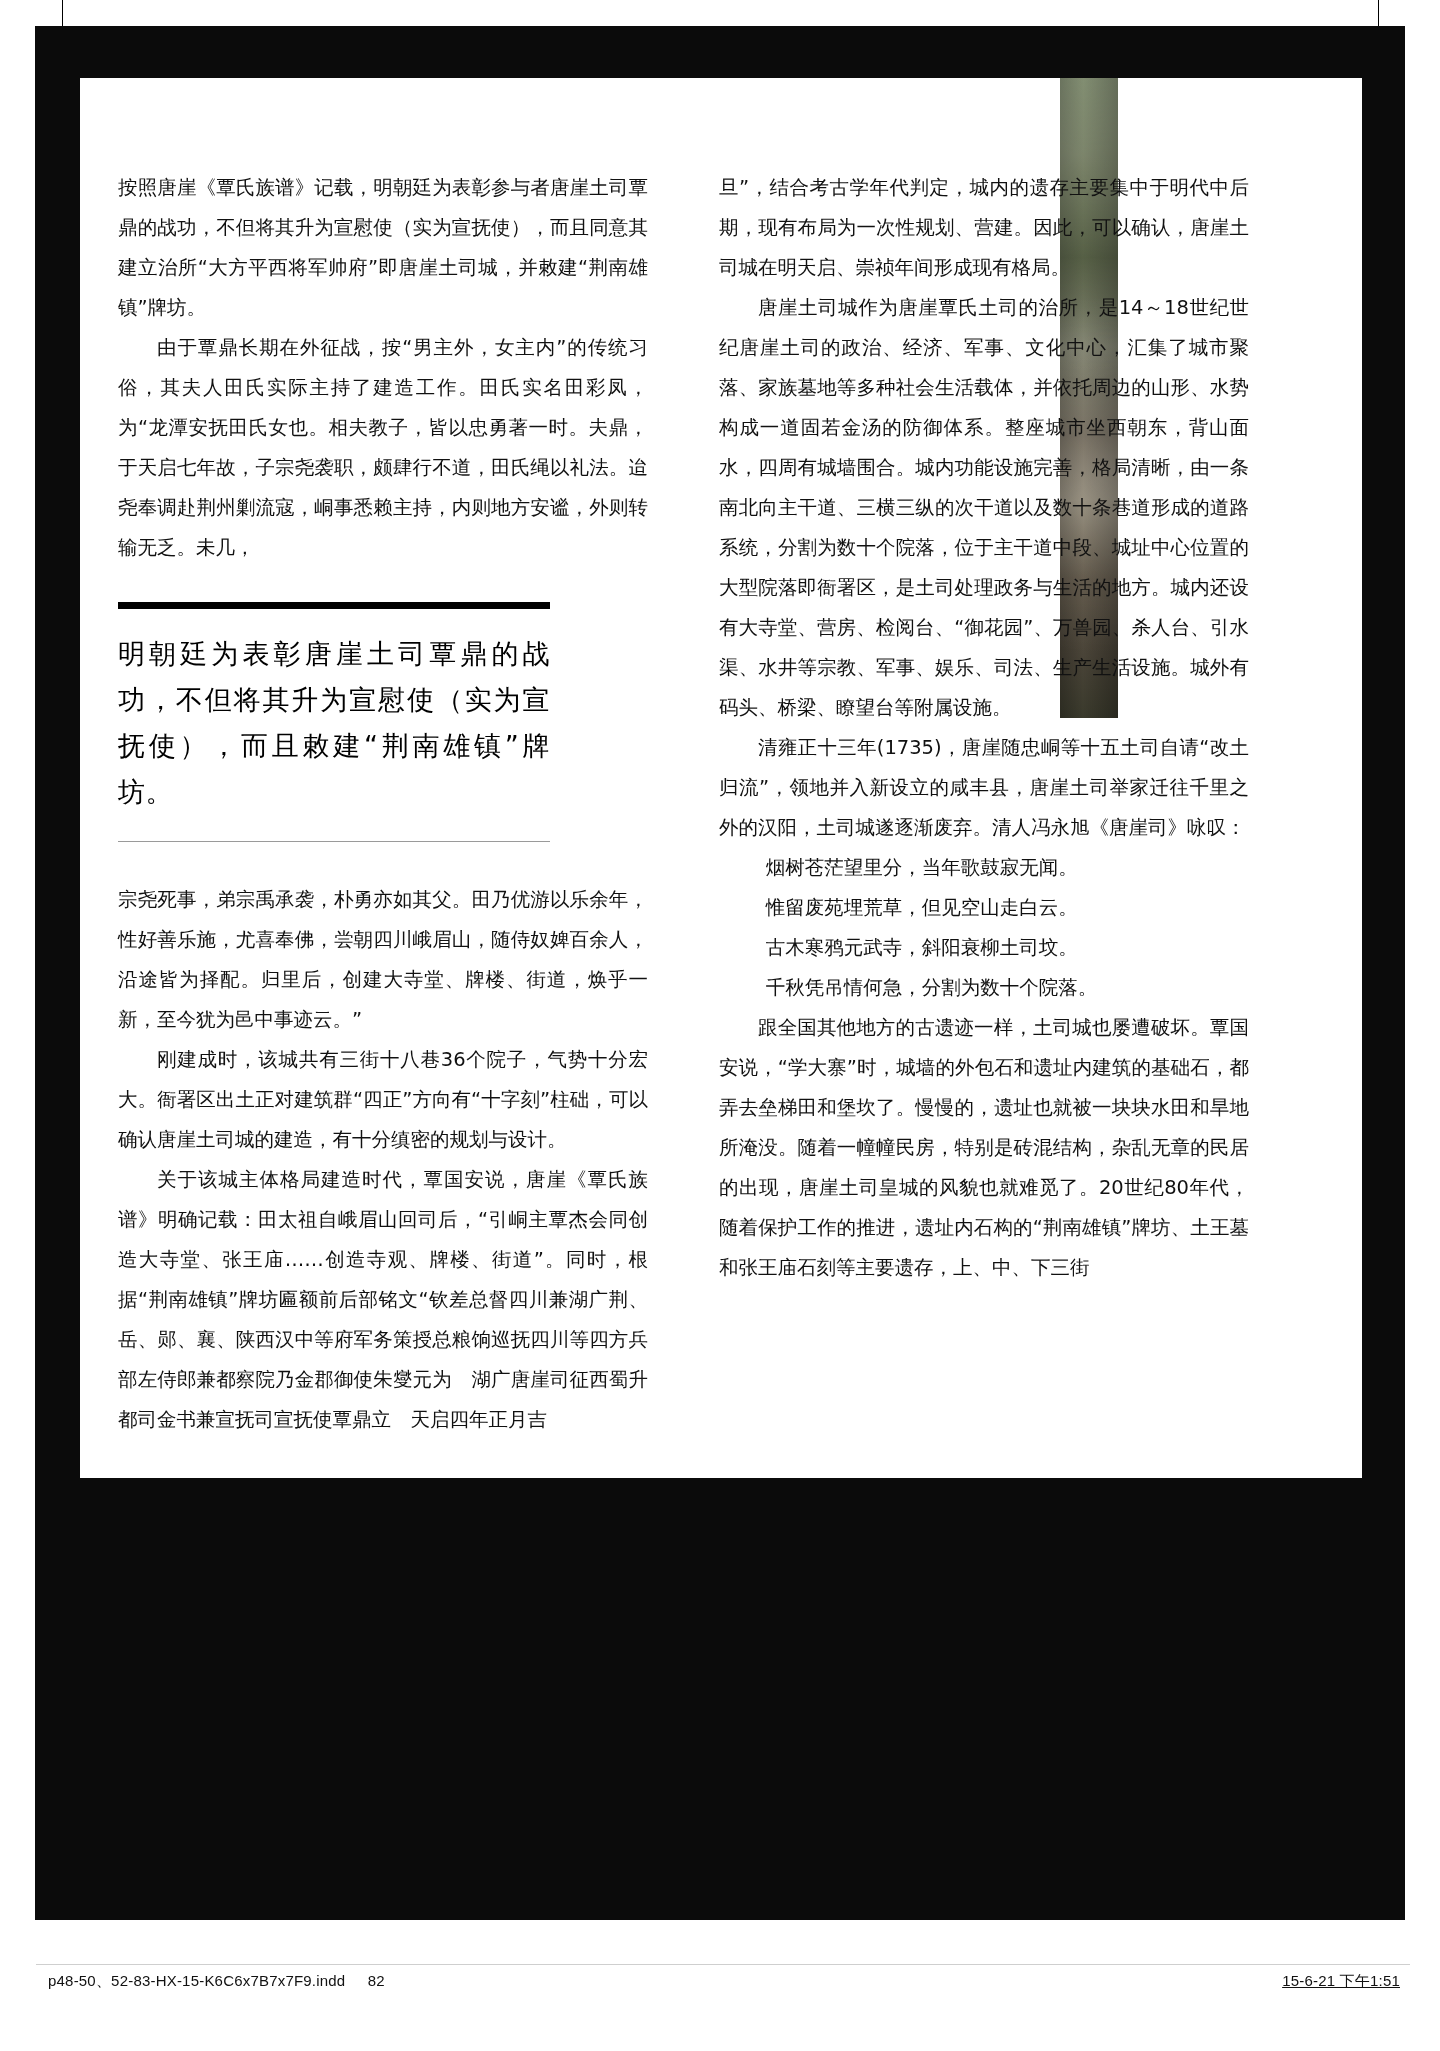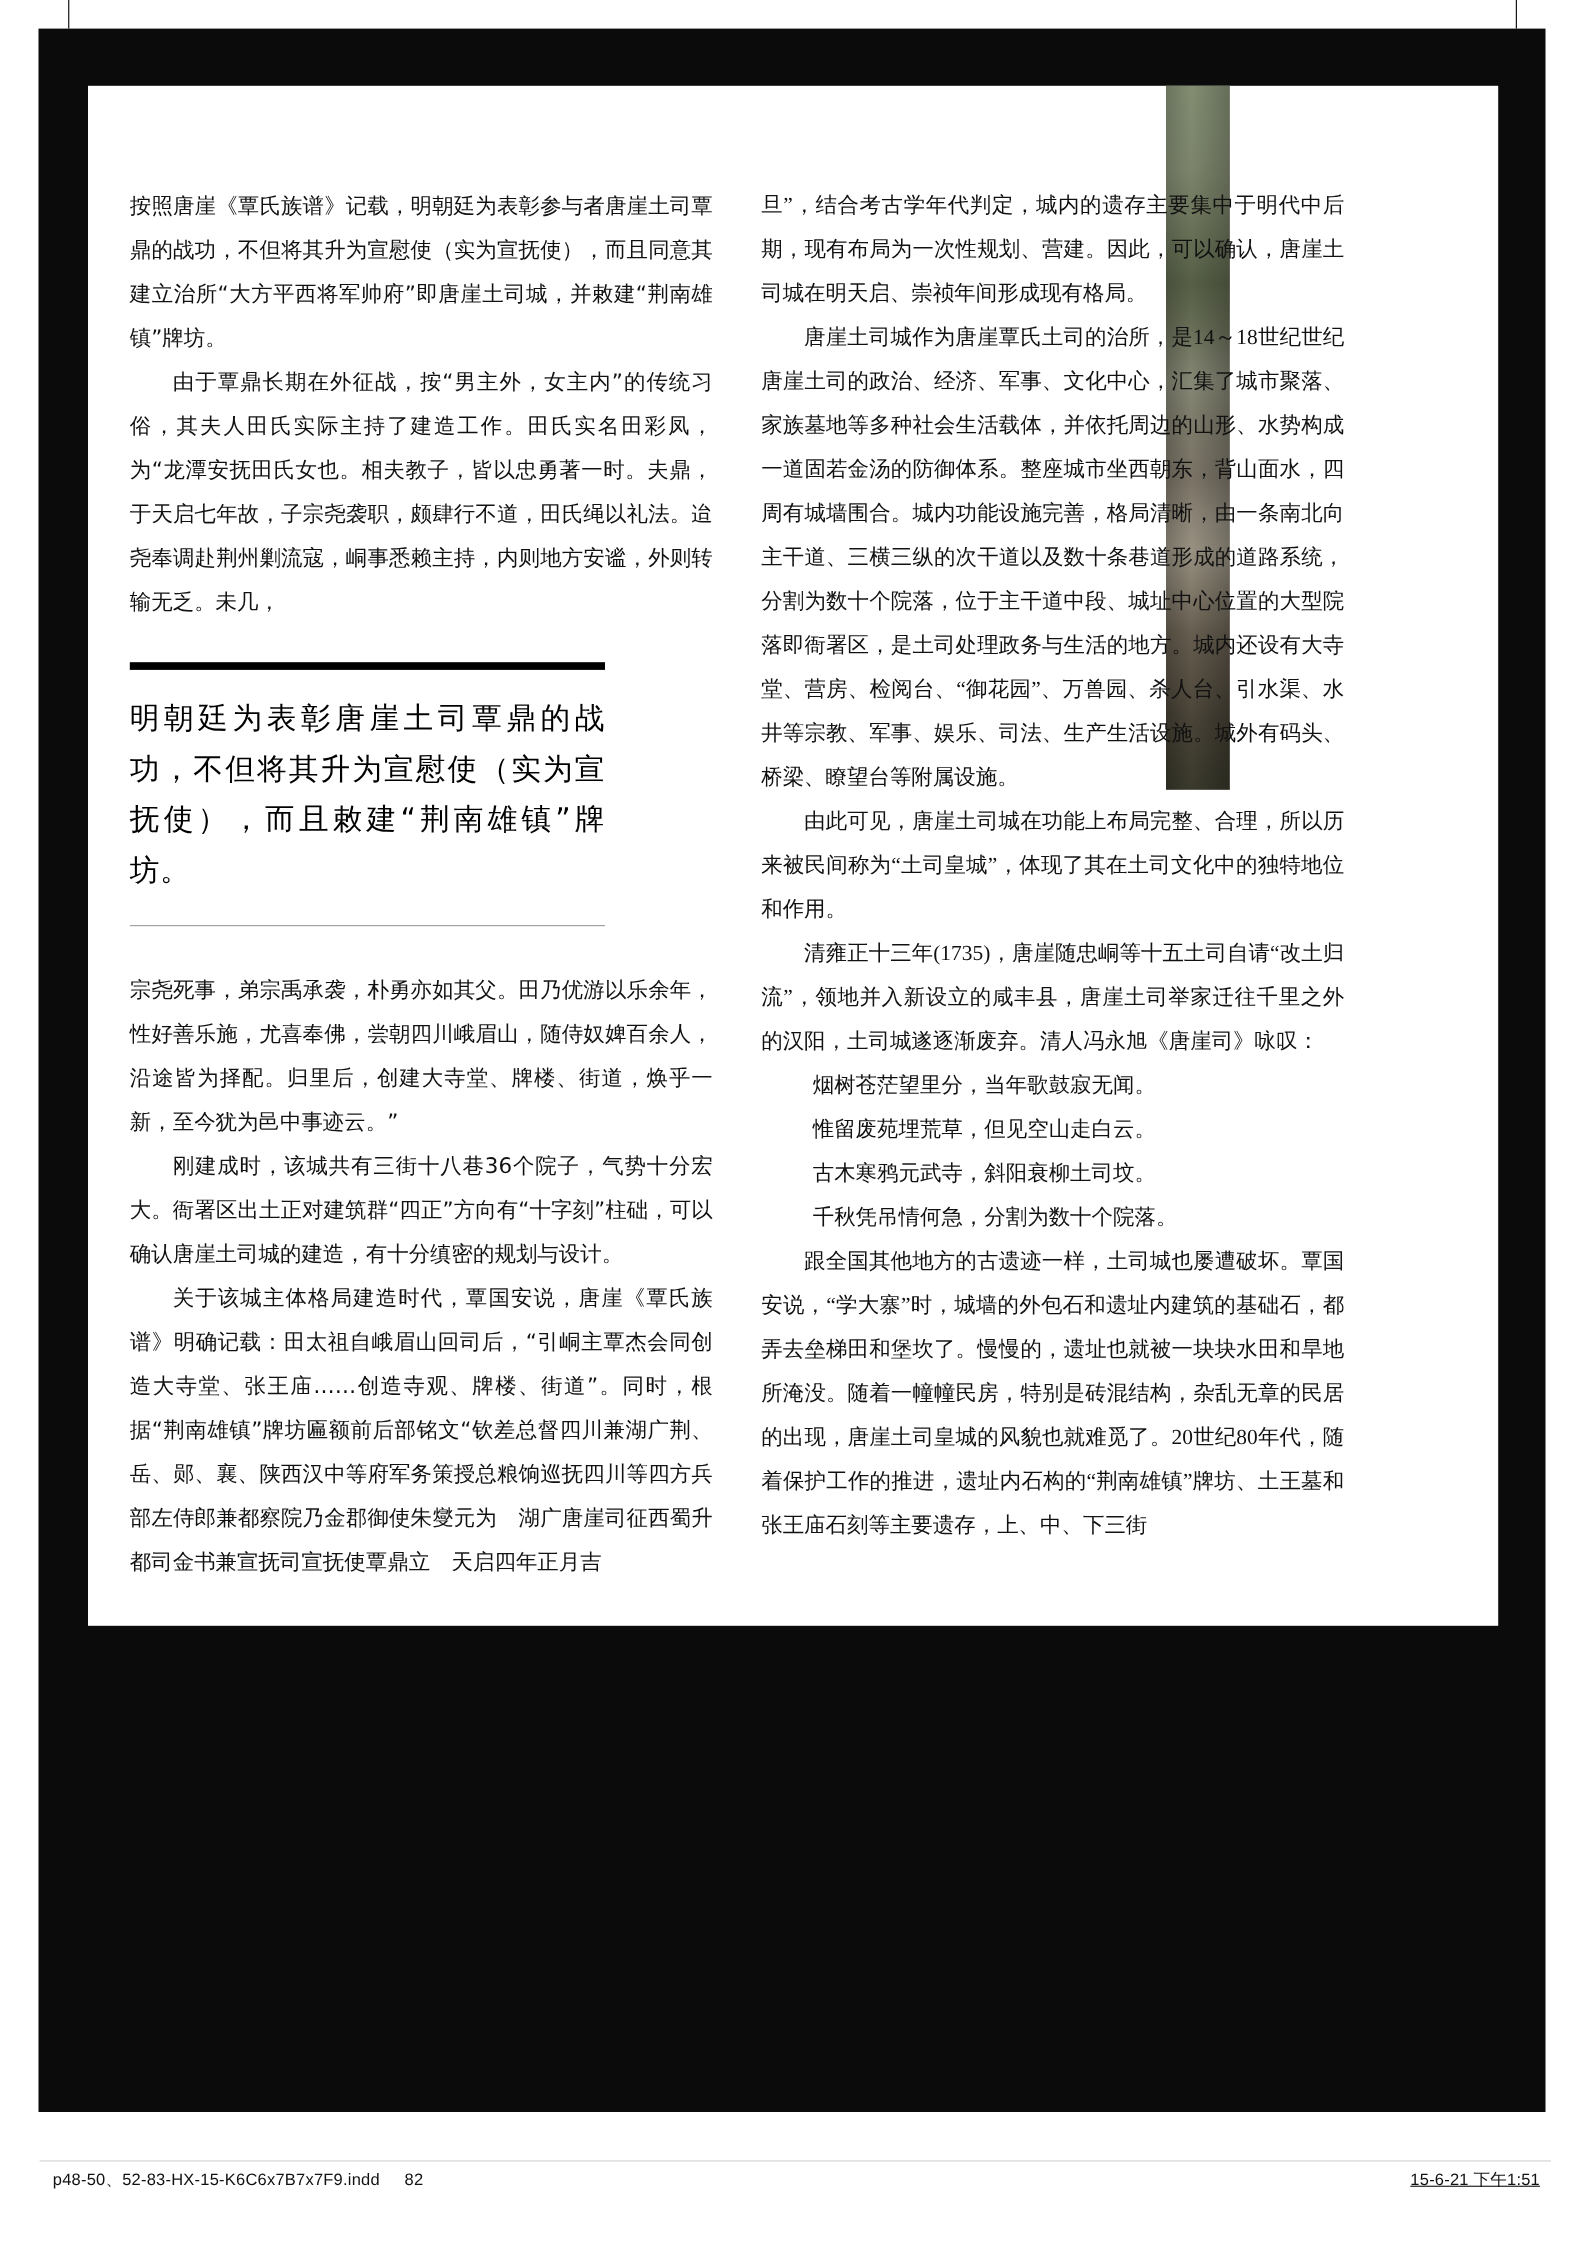--- a/index.html
+++ b/index.html
@@ -67,21 +67,21 @@
     top: 168px;
     width: 530px;
     font-family: "DejaVu Sans", "Liberation Sans", sans-serif;
     font-size: 19.5px;
     line-height: 40px;
     color: #111;
     text-align: justify;
     text-justify: inter-ideograph;
   }
   .col.left { left: 118px; }
-  .col.right { left: 692px; font-family: Liberation Serif, serif; }
+  .col.right { left: 719px; }
 
   .col p {
     margin: 0;
   }
   .col p.indent { text-indent: 2em; }
 
   
   .pullquote {
     margin: 34px 0 38px 0;
     padding: 0;
@@ -174,21 +174,20 @@
     </div>
 
     <p>宗尧死事，弟宗禹承袭，朴勇亦如其父。田乃优游以乐余年，性好善乐施，尤喜奉佛，尝朝四川峨眉山，随侍奴婢百余人，沿途皆为择配。归里后，创建大寺堂、牌楼、街道，焕乎一新，至今犹为邑中事迹云。”</p>
     <p class="indent">刚建成时，该城共有三街十八巷36个院子，气势十分宏大。衙署区出土正对建筑群“四正”方向有“十字刻”柱础，可以确认唐崖土司城的建造，有十分缜密的规划与设计。</p>
     <p class="indent">关于该城主体格局建造时代，覃国安说，唐崖《覃氏族谱》明确记载：田太祖自峨眉山回司后，“引峒主覃杰会同创造大寺堂、张王庙……创造寺观、牌楼、街道”。同时，根据“荆南雄镇”牌坊匾额前后部铭文“钦差总督四川兼湖广荆、岳、郧、襄、陕西汉中等府军务策授总粮饷巡抚四川等四方兵部左侍郎兼都察院乃金郡御使朱燮元为　湖广唐崖司征西蜀升都司金书兼宣抚司宣抚使覃鼎立　天启四年正月吉</p>
   </div>
 
   <div class="col right">
     <p>旦”，结合考古学年代判定，城内的遗存主要集中于明代中后期，现有布局为一次性规划、营建。因此，可以确认，唐崖土司城在明天启、崇祯年间形成现有格局。</p>
     <p class="indent">唐崖土司城作为唐崖覃氏土司的治所，是14～18世纪世纪唐崖土司的政治、经济、军事、文化中心，汇集了城市聚落、家族墓地等多种社会生活载体，并依托周边的山形、水势构成一道固若金汤的防御体系。整座城市坐西朝东，背山面水，四周有城墙围合。城内功能设施完善，格局清晰，由一条南北向主干道、三横三纵的次干道以及数十条巷道形成的道路系统，分割为数十个院落，位于主干道中段、城址中心位置的大型院落即衙署区，是土司处理政务与生活的地方。城内还设有大寺堂、营房、检阅台、“御花园”、万兽园、杀人台、引水渠、水井等宗教、军事、娱乐、司法、生产生活设施。城外有码头、桥梁、瞭望台等附属设施。</p>
-    <p class="indent">由此可见，唐崖土司城在功能上布局完整、合理，所以历来被民间称为“土司皇城”，体现了其在土司文化中的独特地位和作用。</p>
     <p class="indent">清雍正十三年(1735)，唐崖随忠峒等十五土司自请“改土归流”，领地并入新设立的咸丰县，唐崖土司举家迁往千里之外的汉阳，土司城遂逐渐废弃。清人冯永旭《唐崖司》咏叹：</p>
 
     <div class="poem">
       <div>烟树苍茫望里分，当年歌鼓寂无闻。</div>
       <div>惟留废苑埋荒草，但见空山走白云。</div>
       <div>古木寒鸦元武寺，斜阳衰柳土司坟。</div>
       <div>千秋凭吊情何急，分割为数十个院落。</div>
     </div>
 
     <p class="indent">跟全国其他地方的古遗迹一样，土司城也屡遭破坏。覃国安说，“学大寨”时，城墙的外包石和遗址内建筑的基础石，都弄去垒梯田和堡坎了。慢慢的，遗址也就被一块块水田和旱地所淹没。随着一幢幢民房，特别是砖混结构，杂乱无章的民居的出现，唐崖土司皇城的风貌也就难觅了。20世纪80年代，随着保护工作的推进，遗址内石构的“荆南雄镇”牌坊、土王墓和张王庙石刻等主要遗存，上、中、下三街</p>

